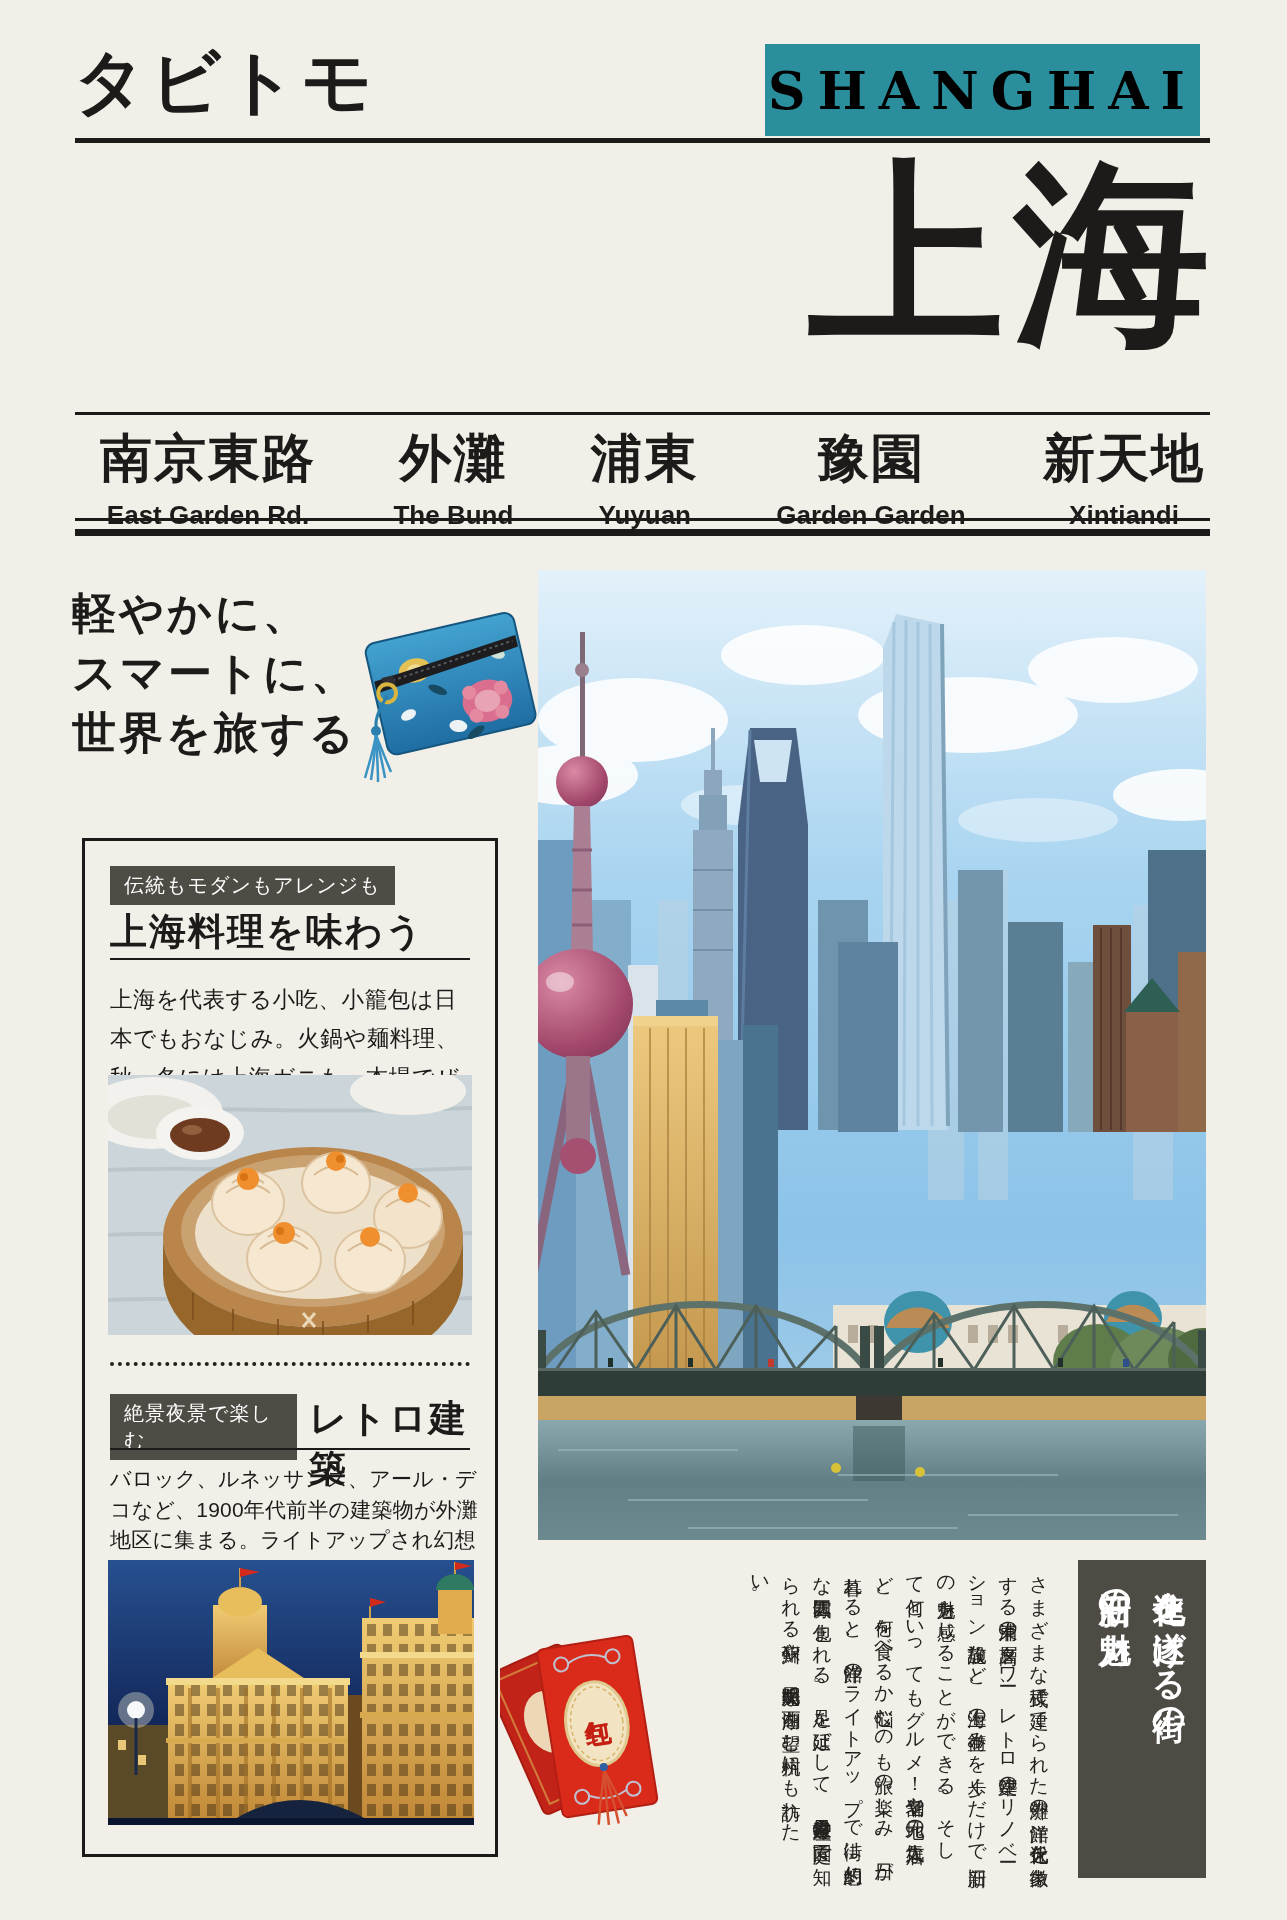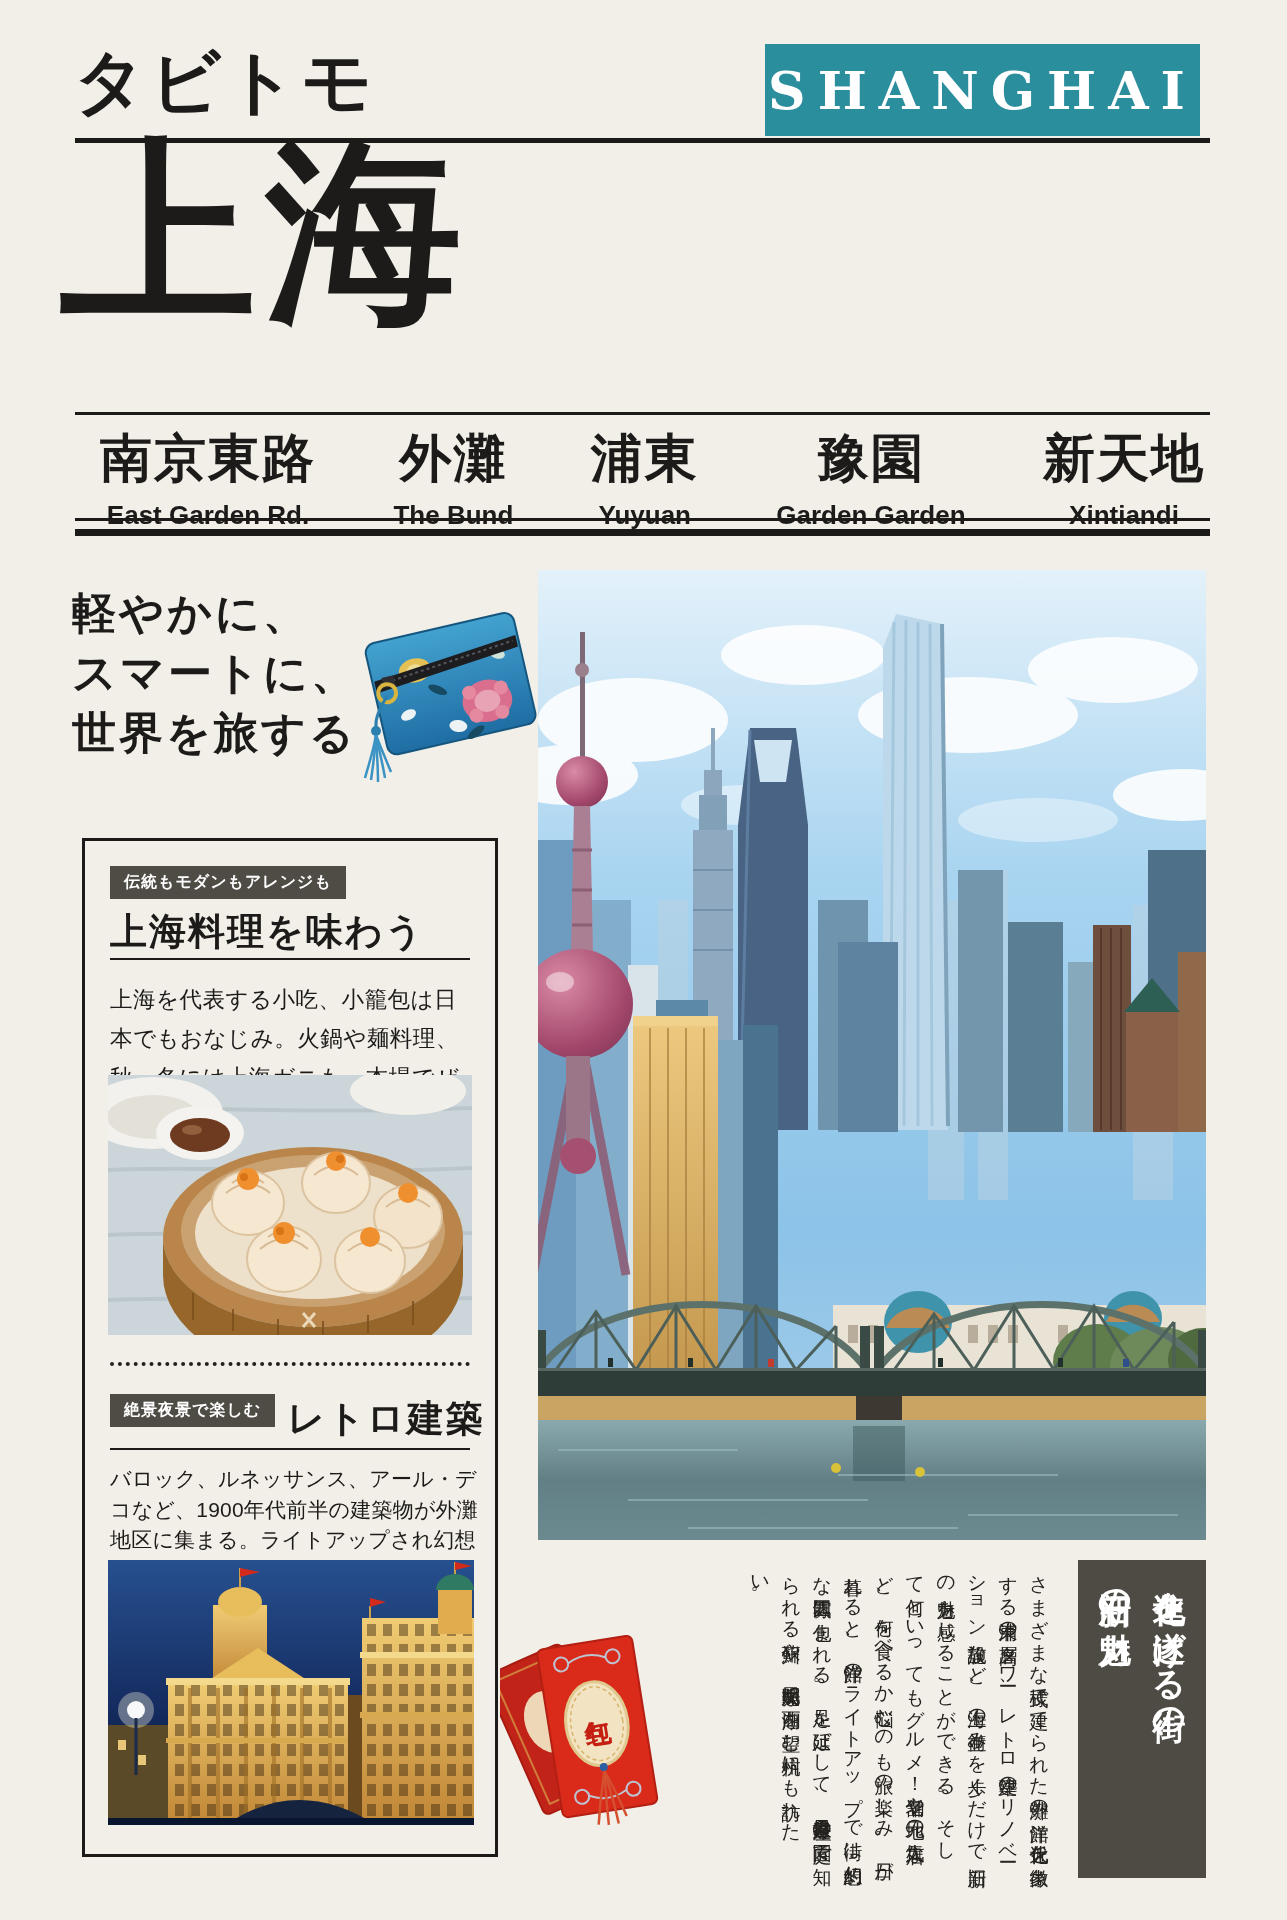--- a/index.html
+++ b/index.html
@@ -5,42 +5,42 @@
   html,body{margin:0;padding:0;background:#888;}
   .page{position:relative;width:1287px;height:1920px;background:#f2efe9;overflow:hidden;
         font-family:"Liberation Sans",sans-serif;color:#1d1b19;margin:0 auto;padding-left:24px;}
   .abs{position:absolute;}
 
   
   .logo{left:74px;top:36px;font-size:70px;font-weight:900;letter-spacing:4px;}
   .region-box{left:765px;top:44px;width:435px;height:92px;background:#2b8e9d;
               display:flex;align-items:center;justify-content:center;}
   .region-box span{font-family:"DejaVu Serif",serif;font-weight:bold;font-size:52px;
-                   letter-spacing:12px;color:#ffffff;}
+                   letter-spacing:12px;color:#000000;}
   .rule{background:#1d1b19;}
   .rule-logo{left:75px;top:138px;width:1135px;height:5px;}
   .rule-thin2{left:75px;top:412px;width:1135px;height:3px;}
   .rule-thin3{left:75px;top:518px;width:1135px;height:3px;}
   .rule-thick{left:75px;top:529px;width:1135px;height:7px;}
 
-  .title{left:60px;top:130px;width:1160px;margin:0;text-align:left;
+  .title{left:60px;top:152px;width:1160px;margin:0;text-align:right;
          font-size:196px;font-weight:900;letter-spacing:10px;line-height:1.05;}
 
   .destinations{left:100px;top:424px;width:1105px;display:flex;justify-content:space-between;}
   .dest{text-align:center;}
   .dest-ja{font-size:52px;font-weight:800;letter-spacing:2px;font-family:Liberation Mono, monospace;}
   .dest-en{font-size:26px;font-weight:700;margin-top:6px;}
 
   .tagline{left:72px;top:586px;font-family:Liberation Mono, monospace;font-size:44px;
            line-height:60px;letter-spacing:3px;font-weight:600;}
 
   
   .info-box{left:82px;top:838px;width:410px;height:1013px;border:3px solid #1d1b19;}
   .tag-label{background:#4f4b45;color:#fff;font-family:"DejaVu Serif",serif;
-             font-weight:bold;font-size:16px;letter-spacing:1px;padding:6px 14px;
+             font-weight:normal;font-size:20px;letter-spacing:1px;padding:6px 14px;
              display:inline-block;}
   .lbl1{left:25px;top:25px;}
   .h1a{left:25px;top:66px;font-size:37px;font-weight:900;letter-spacing:2px;margin:0;}
   .rule-a{left:25px;top:117px;width:360px;height:2px;}
   .body-text{font-size:22.5px;line-height:39px;letter-spacing:.5px;}
   .body1{left:25px;top:139px;width:366px;}
   .ph1{left:23px;top:234px;}
   .dotted{left:25px;top:521px;width:360px;border-top:4px dotted #23211e;}
   .row2{left:25px;top:553px;display:flex;align-items:flex-start;}
   .h2a{font-size:37px;font-weight:900;letter-spacing:2px;margin:0 0 0 12px;}

